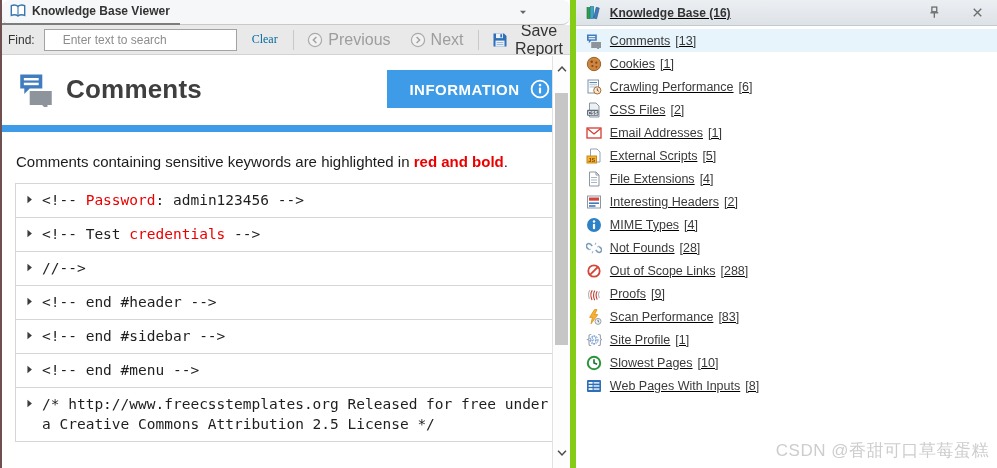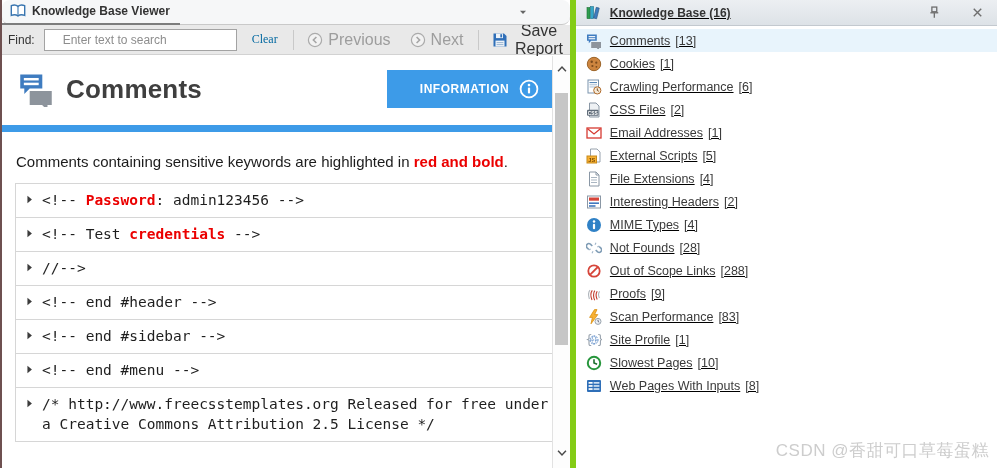--- a/index.html
+++ b/index.html
@@ -25,32 +25,32 @@
   .icon-btn { display:flex; align-items:center; gap:5px; background:none; border:none; font-size:16px; font-family:"Liberation Sans",sans-serif; padding:3px 5px; cursor:default; }
   .icon-btn.dis { color:#9d9d9d; }
   .icon-btn.en { color:#333; }
   .i16 { width:16px; height:16px; display:inline-block; line-height:0; }
 
   .content { position:absolute; top:56px; left:0; width:589px; height:412px; background:#fff; overflow:hidden; }
   .content-header { display:flex; align-items:center; margin:14px 19px 0 14px; }
   .big-icon { width:40px; height:36px; line-height:0; margin-right:10px; }
   .page-title { font-size:26px; font-weight:bold; color:#3f3f3f; letter-spacing:0.2px; }
   .info-btn { margin-left:auto; width:185px; height:38px; background:var(--accent,#3d9be8); color:#fff; border:none;
-              font-family:"Liberation Sans",sans-serif; font-size:12px; font-weight:bold; letter-spacing:0.5px;
+              font-family:"Liberation Sans",sans-serif; font-size:15px; font-weight:bold; letter-spacing:0.5px;
               display:flex; align-items:center; justify-content:center; gap:10px; cursor:pointer; }
   .blue-bar { height:7px; background:var(--accent,#3d9be8); margin-top:17px; width:584px; }
   .desc { margin:21px 0 0 14px; font-size:15px; color:#1c1c1c; }
   .desc .red { color:var(--hl,#eb0000); font-weight:bold; }
 
   .comment-table { margin:13px 0 0 13px; width:557px; border:1px solid #d6d6d6; }
   .comment-row { display:flex; align-items:flex-start; border-bottom:1px solid #d6d6d6; padding:6px 17px 7px 8px; min-height:33px; }
   .comment-row:last-child { border-bottom:none; }
   .expander { width:11px; height:11px; line-height:0; margin:4px 7px 0 0; flex:none; }
   .code { font-family:"DejaVu Sans Mono", monospace; font-size:14.5px; line-height:20px; color:#1e1e1e; word-break:normal; }
-  .code .kw { color:var(--hl,#eb0000); font-weight:bold; }
+  .code .kw { color:var(--hl,#eb0000); font-weight:normal; }
 
   
   .scrollbar { position:absolute; top:56px; right:0; width:18px; height:412px; background:#fdfdfd; border-left:1px solid #e2e2e2; }
   .sb-arrow { position:absolute; left:2px; width:14px; height:14px; line-height:0; }
   .sb-arrow.up { top:6px; }
   .sb-arrow.down { bottom:8px; }
   .sb-thumb { position:absolute; left:2px; top:37px; width:13px; height:252px; background:#c6c6c6; }
 
   
   .sidebar { position:relative; width:463px; height:468px; background:#fff; border-left:6px solid #84cc16;text-decoration:underline; }

